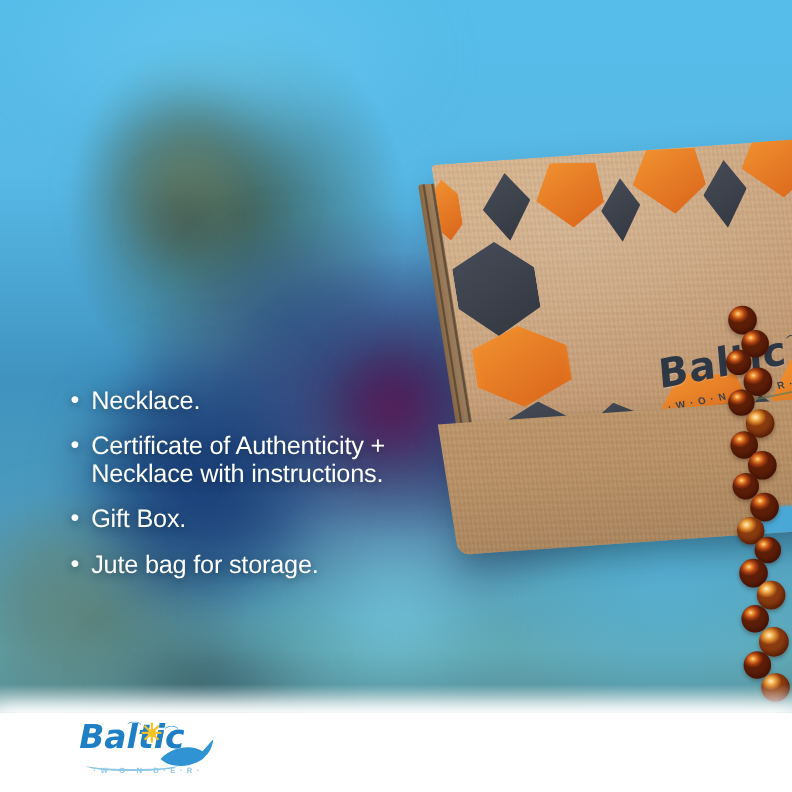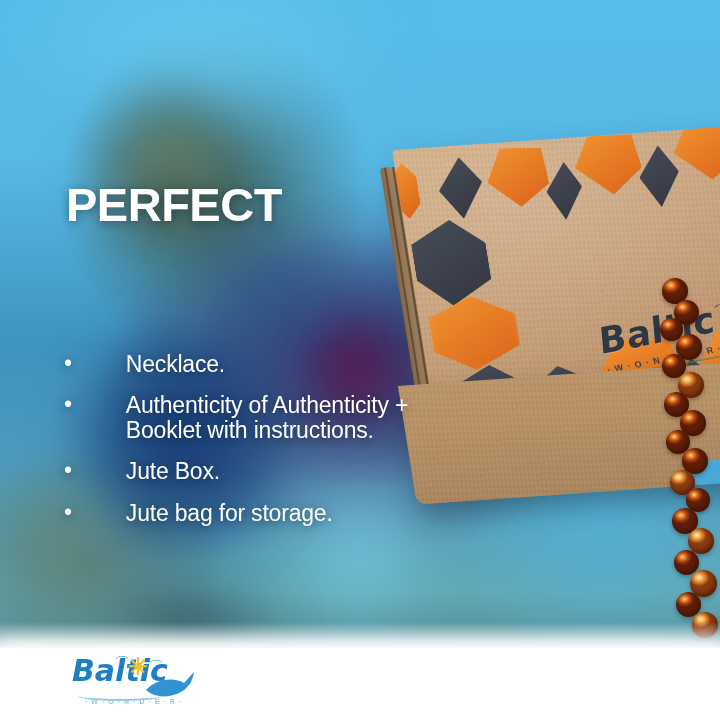--- a/index.html
+++ b/index.html
@@ -115,21 +115,21 @@
     position:absolute;left:66px;top:183px;width:330px;
     font-weight:700;font-size:47px;line-height:.92;color:#fff;
     letter-spacing:-.5px;text-transform:uppercase;
     text-shadow:0 2px 10px rgba(8,30,50,.45);
   }
   .bullets{position:absolute;left:64px;top:352px;width:345px;color:#fff;}
   .bullet{display:flex;align-items:flex-start;margin-bottom:17px;
     font-size:23px;line-height:1.06;letter-spacing:-.2px;
     text-shadow:0 2px 8px rgba(8,30,50,.5);}
   .bullet .dot{flex:0 0 auto;margin:0 11px 0 0;line-height:1.02;font-size:23px;}
-  .bullet .txt{flex:1 1 auto;margin-left:43px;}
+  .bullet .txt{flex:1 1 auto;}
 
   
   .footer{
     position:absolute;left:0;bottom:0;width:720px;height:72px;background:#fff;
     box-shadow:0 -6px 16px rgba(255,255,255,.9);
   }
   .footer::before{content:"";position:absolute;left:0;top:-26px;width:100%;height:26px;
     background:linear-gradient(180deg,rgba(255,255,255,0),rgba(255,255,255,.85));}
   .logo{position:absolute;left:72px;top:8px;width:120px;height:56px;}
   .logo .word{font-family:"DejaVu Sans",sans-serif;font-style:italic;font-weight:700;
@@ -223,35 +223,34 @@
     <div class="bead" style="left:40px;top:158px;width:24px;height:24px;"></div>
     <div class="bead" style="left:26px;top:178px;width:26px;height:26px;"></div>
     <div class="bead light" style="left:42px;top:198px;width:26px;height:26px;"></div>
     <div class="bead" style="left:28px;top:220px;width:25px;height:25px;"></div>
     <div class="bead light" style="left:44px;top:240px;width:27px;height:27px;"></div>
     <div class="bead" style="left:30px;top:262px;width:25px;height:25px;"></div>
     <div class="bead light" style="left:46px;top:282px;width:26px;height:26px;"></div>
   </div>
 
   <div class="headline">
-    <div>PERFECT</div>
   </div>
 
   <div class="bullets">
     <div class="bullet">
       <span class="dot">•</span>
       <span class="txt">Necklace.</span>
     </div>
     <div class="bullet">
       <span class="dot">•</span>
-      <span class="txt">Authenticity of Authenticity + Booklet with instructions.</span>
-    </div>
-    <div class="bullet">
-      <span class="dot">•</span>
-      <span class="txt">Jute Box.</span>
+      <span class="txt">Certificate of Authenticity + Necklace with instructions.</span>
+    </div>
+    <div class="bullet">
+      <span class="dot">•</span>
+      <span class="txt">Gift Box.</span>
     </div>
     <div class="bullet">
       <span class="dot">•</span>
       <span class="txt">Jute bag for storage.</span>
     </div>
   </div>
 
   <div class="footer">
     <div class="logo">
       <div class="logo-sun">

